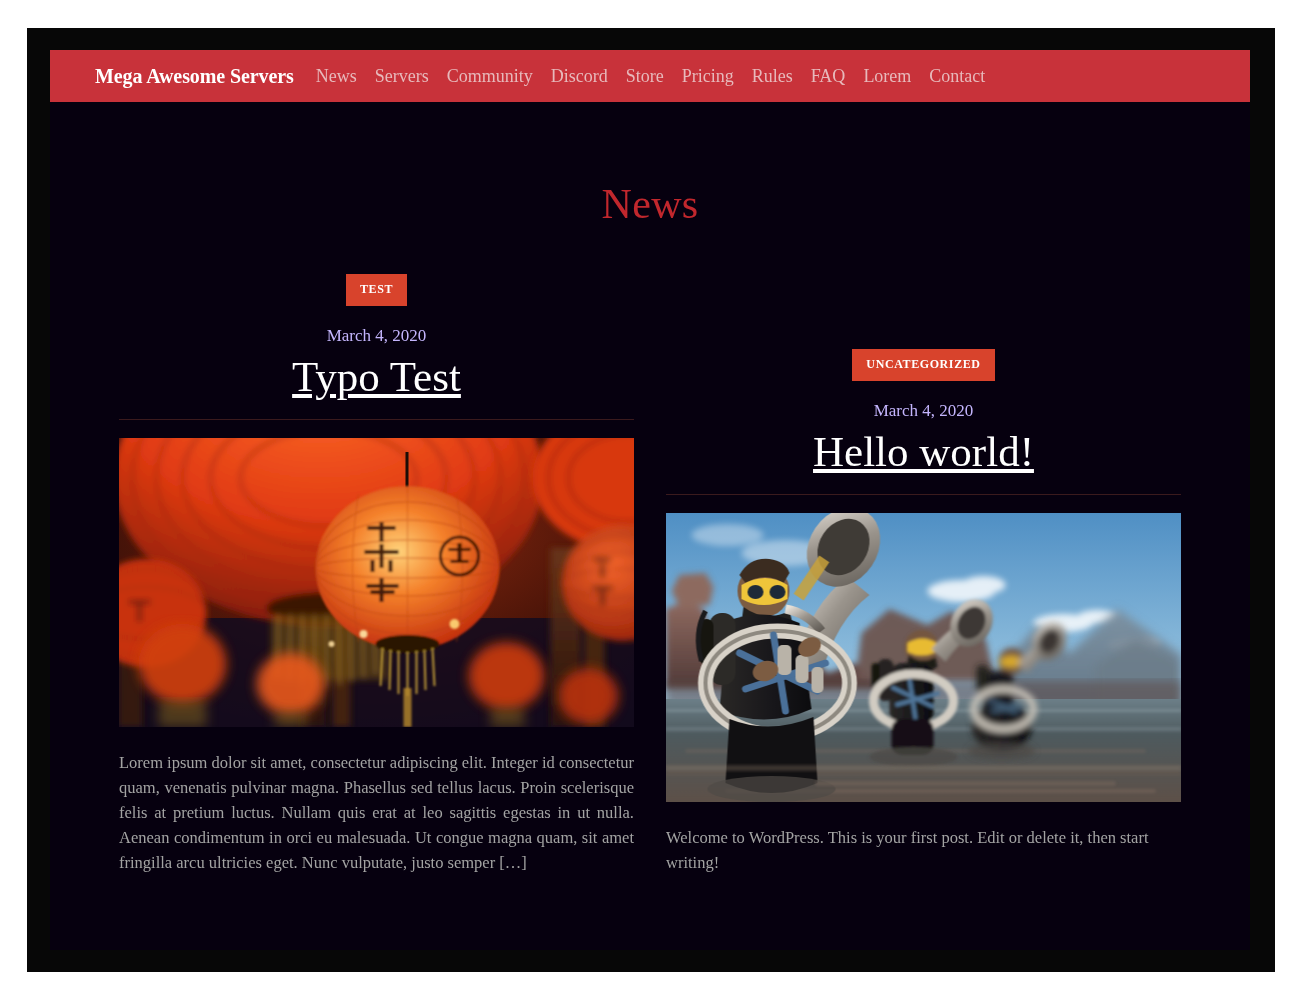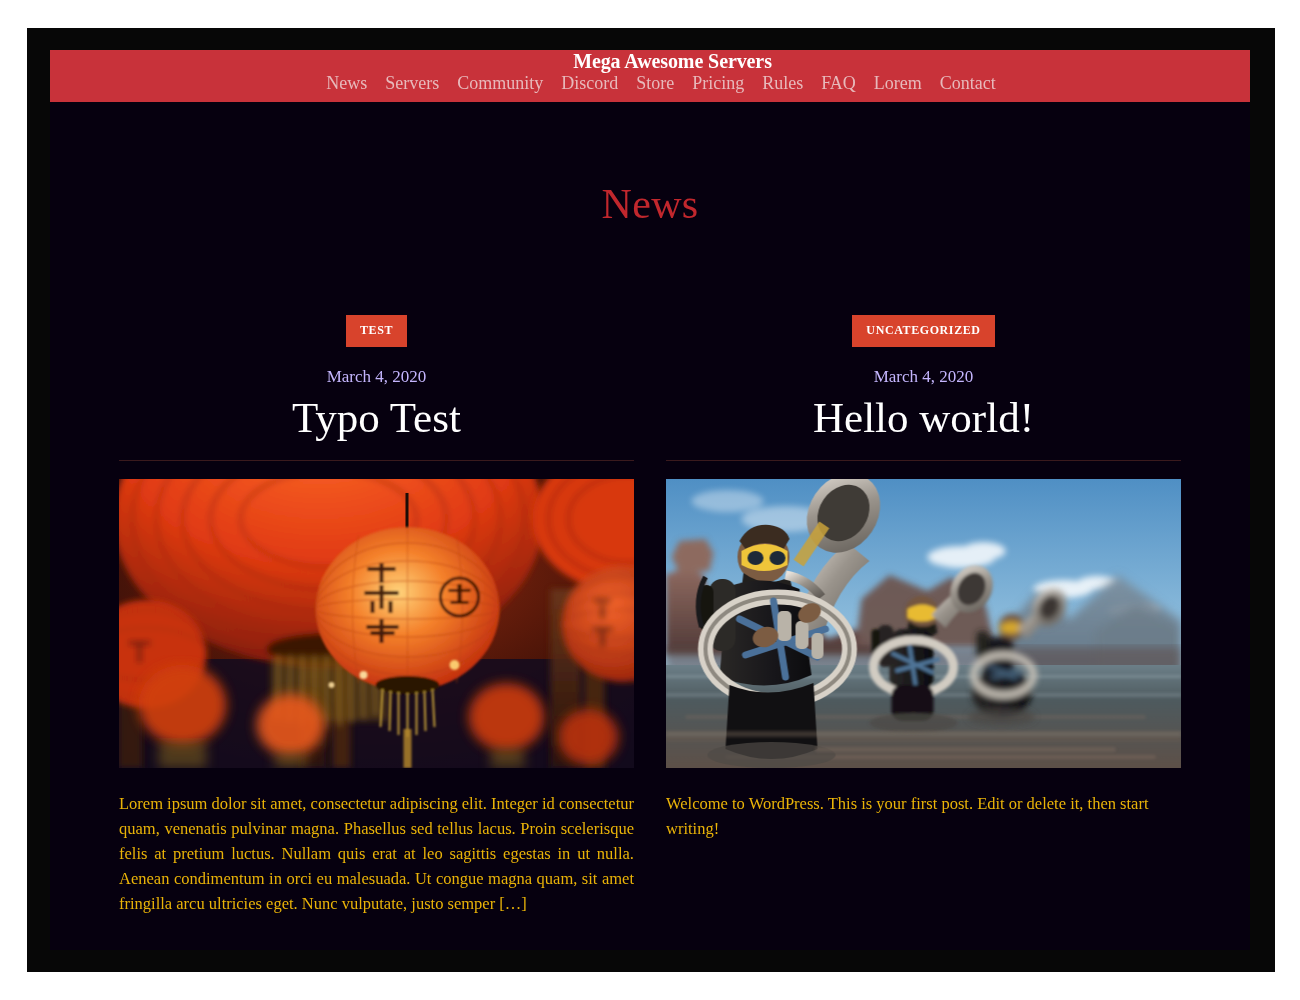--- a/index.html
+++ b/index.html
@@ -25,21 +25,20 @@
   
   #site-header {
     position: absolute;
     left: 23px;
     top: 22px;
     width: 1200px;
     height: 52px;
     background: #c8323a;
     display: flex;
     align-items: center;
-    flex-direction: column;
   }
 
   #brand {
     color: #ffffff;
     font-weight: bold;
     font-size: 20px;
     letter-spacing: -0.1px;
     margin-left: 45px;
     white-space: nowrap;
   }
@@ -74,23 +73,24 @@
     color: #c1272d;
     font-size: 42px;
     font-weight: normal;
     padding-top: 78px;
     letter-spacing: 0.3px;
   }
 
   
   #posts-grid {
     display: flex;
-    margin-top: 87px;
+    margin-top: 46px;
     padding: 0 69px;
     gap: 32px;
+    align-items: flex-end;
   }
 
   .post { width: 516px; }
 
   .post-category {
     display: block;
     margin: 0 auto;
     background: #d8432c;
     color: #ffffff;
     font-weight: bold;
@@ -109,20 +109,21 @@
   }
 
   .post-title {
     text-align: center;
     color: #ffffff;
     font-size: 43px;
     font-weight: normal;
     margin-top: 7px;
     line-height: 1.12;
     cursor: pointer;
+    text-decoration: underline;
   }
 
   .post-divider {
     height: 1px;
     background: #3a1a1d;
     margin-top: 18px;
     border: none;
   }
 
   
@@ -130,21 +131,21 @@
     margin-top: 18px;
     width: 100%;
     height: 289px;
     overflow: hidden;
     position: relative;
     cursor: pointer;
   }
   .post-thumb svg { display: block; width: 100%; height: 100%; }
 
   .post-excerpt {
-    color: #eab308;
+    color: #a3a3a3;
     font-size: 16.5px;
     line-height: 1.52;
     margin-top: 23px;
   }
   .post-excerpt.justified { text-align: justify; }
 </style>
 </head>
 <body>
 
 <div id="page-frame">

